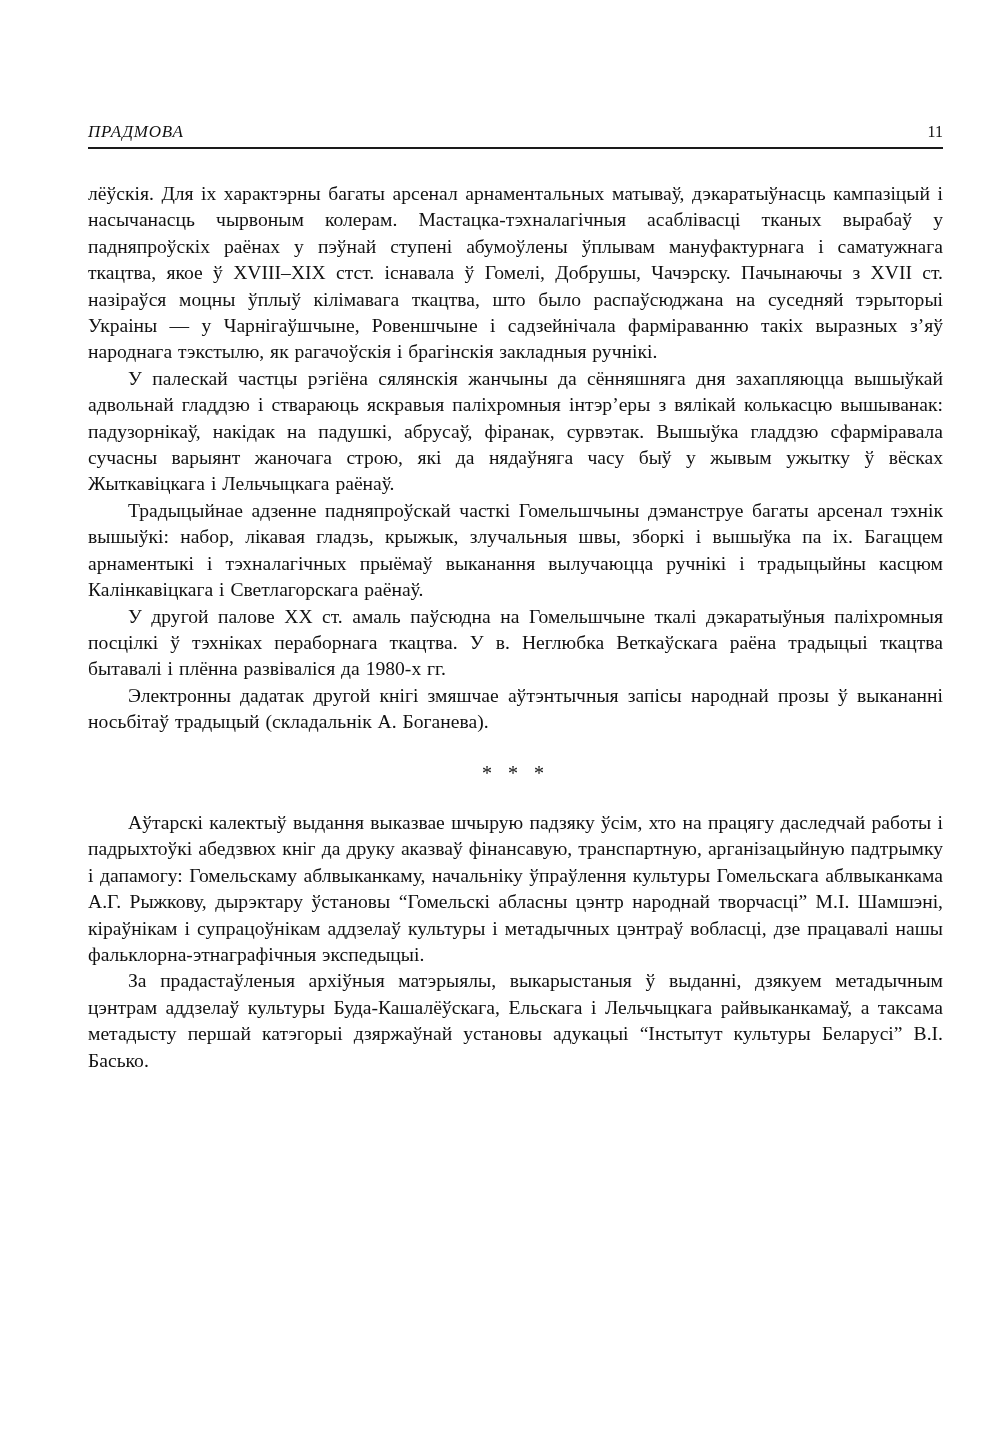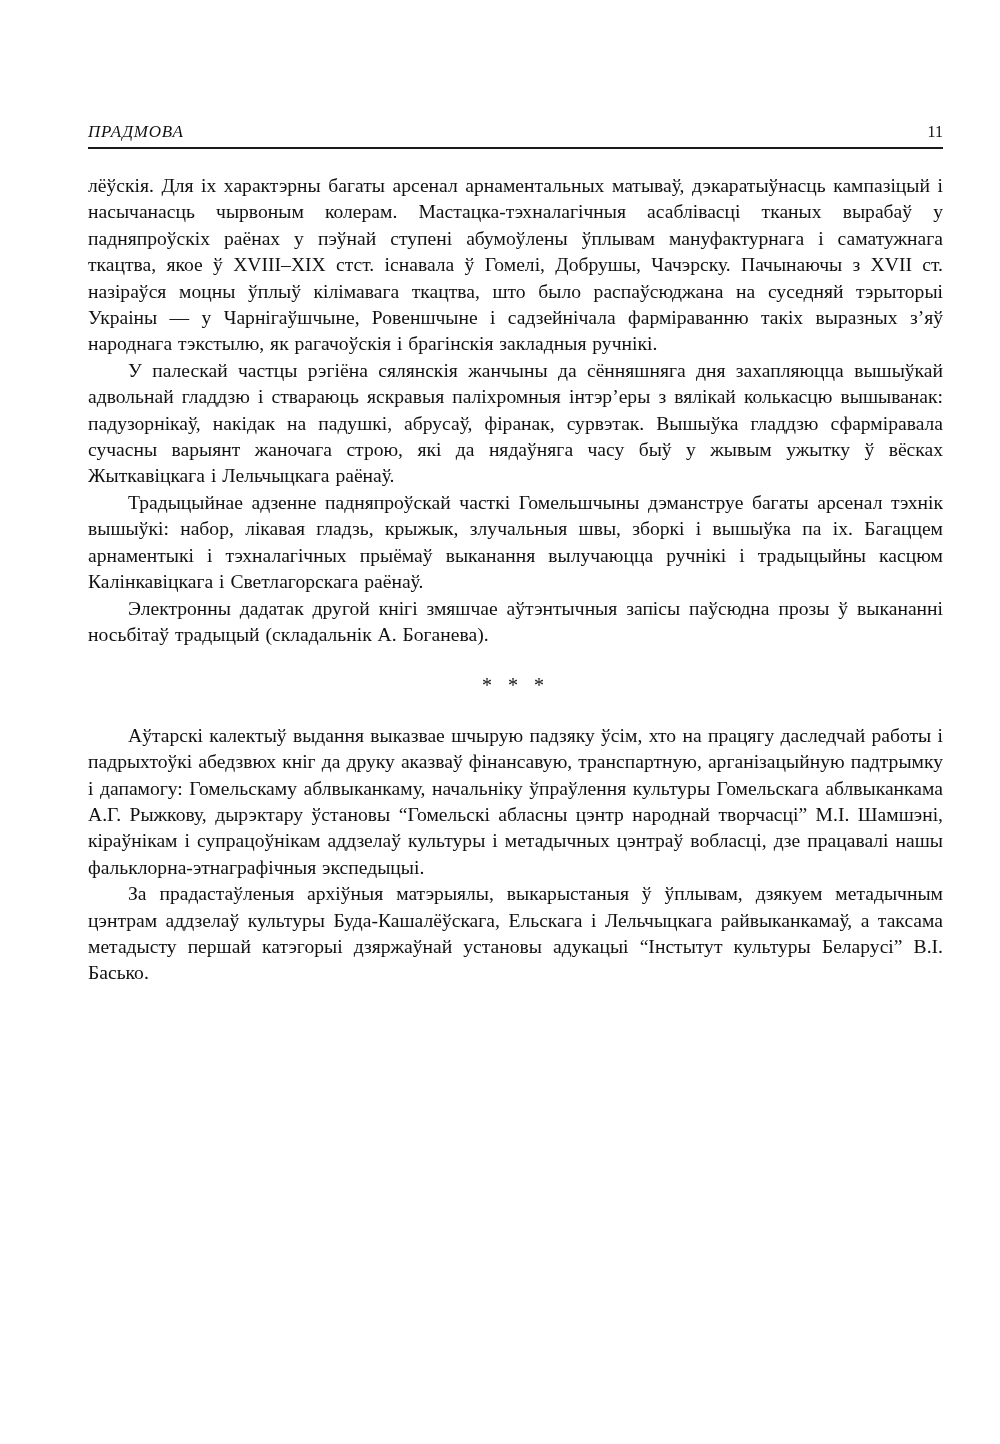--- a/index.html
+++ b/index.html
@@ -27,21 +27,21 @@
   }
   .running-title {
     font-style: italic;
     font-size: 17px;
     letter-spacing: 0.8px;
   }
   .page-number {
     font-size: 16px;
   }
   .page-body {
-    margin-top: 24px;
+    margin-top: 32px;
     font-size: 19.6px;
     line-height: 26.4px;
     text-align: justify;
     word-spacing: 1px;
   }
   .page-body p {
     margin: 0;
     text-indent: 40px;
   }
   .page-body p.no-indent {
@@ -62,21 +62,22 @@
 
   <header class="page-header">
     <span class="running-title">ПРАДМОВА</span>
     <span class="page-number">11</span>
   </header>
 
   <main class="page-body">
     <p class="no-indent">лёўскія. Для іх характэрны багаты арсенал арнаментальных матываў, дэкаратыўнасць кампазіцый і насычанасць чырвоным колерам. Мастацка-тэхналагічныя асаблівасці тканых вырабаў у падняпроўскіх раёнах у пэўнай ступені абумоўлены ўплывам мануфактурнага і саматужнага ткацтва, якое ў XVIII–XIX стст. існавала ў Гомелі, Добрушы, Чачэрску. Пачынаючы з XVII ст. назіраўся моцны ўплыў кілімавага ткацтва, што было распаўсюджана на суседняй тэрыторыі Украіны — у Чарнігаўшчыне, Ровеншчыне і садзейнічала фарміраванню такіх выразных з’яў народнага тэкстылю, як рагачоўскія і брагінскія закладныя ручнікі.</p>
     <p>У палескай частцы рэгіёна сялянскія жанчыны да сённяшняга дня захапляюцца вышыўкай адвольнай гладдзю і ствараюць яскравыя паліхромныя інтэр’еры з вялікай колькасцю вышыванак: падузорнікаў, накідак на падушкі, абрусаў, фіранак, сурвэтак. Вышыўка гладдзю сфарміравала сучасны варыянт жаночага строю, які да нядаўняга часу быў у жывым ужытку ў вёсках Жыткавіцкага і Лельчыцкага раёнаў.</p>
     <p>Традыцыйнае адзенне падняпроўскай часткі Гомельшчыны дэманструе багаты арсенал тэхнік вышыўкі: набор, лікавая гладзь, крыжык, злучальныя швы, зборкі і вышыўка па іх. Багаццем арнаментыкі і тэхналагічных прыёмаў выканання вылучаюцца ручнікі і традыцыйны касцюм Калінкавіцкага і Светлагорскага раёнаў.</p>
-    <p>Электронны дадатак другой кнігі змяшчае аўтэнтычныя запісы паўсюдна прозы ў выкананні носьбітаў традыцый (складальнік А. Боганева).</p>
+    <p>У другой палове XX ст. амаль паўсюдна на Гомельшчыне ткалі дэкаратыўныя паліхромныя посцілкі ў тэхніках пераборнага ткацтва. У в. Неглюбка Веткаўскага раёна традыцыі ткацтва бытавалі і плённа развіваліся да 1980-х гг.</p>
+    <p>Электронны дадатак другой кнігі змяшчае аўтэнтычныя запісы народнай прозы ў выкананні носьбітаў традыцый (складальнік А. Боганева).</p>
 
     <div class="separator">* * *</div>
 
     <p>Аўтарскі калектыў выдання выказвае шчырую падзяку ўсім, хто на працягу даследчай работы і падрыхтоўкі абедзвюх кніг да друку аказваў фінансавую, транспартную, арганізацыйную падтрымку і дапамогу: Гомельскаму аблвыканкаму, начальніку ўпраўлення культуры Гомельскага аблвыканкама А.Г. Рыжкову, дырэктару ўстановы “Гомельскі абласны цэнтр народнай творчасці” М.І. Шамшэні, кіраўнікам і супрацоўнікам аддзелаў культуры і метадычных цэнтраў вобласці, дзе працавалі нашы фальклорна-этнаграфічныя экспедыцыі.</p>
-    <p>За прадастаўленыя архіўныя матэрыялы, выкарыстаныя ў ўплывам, дзякуем метадычным цэнтрам аддзелаў культуры Буда-Кашалёўскага, Ельскага і Лельчыцкага райвыканкамаў, а таксама метадысту першай катэгорыі дзяржаўнай установы адукацыі “Інстытут культуры Беларусі” В.І. Басько.</p>
+    <p>За прадастаўленыя архіўныя матэрыялы, выкарыстаныя ў выданні, дзякуем метадычным цэнтрам аддзелаў культуры Буда-Кашалёўскага, Ельскага і Лельчыцкага райвыканкамаў, а таксама метадысту першай катэгорыі дзяржаўнай установы адукацыі “Інстытут культуры Беларусі” В.І. Басько.</p>
   </main>
 
 </div>
 
 </body></html>

